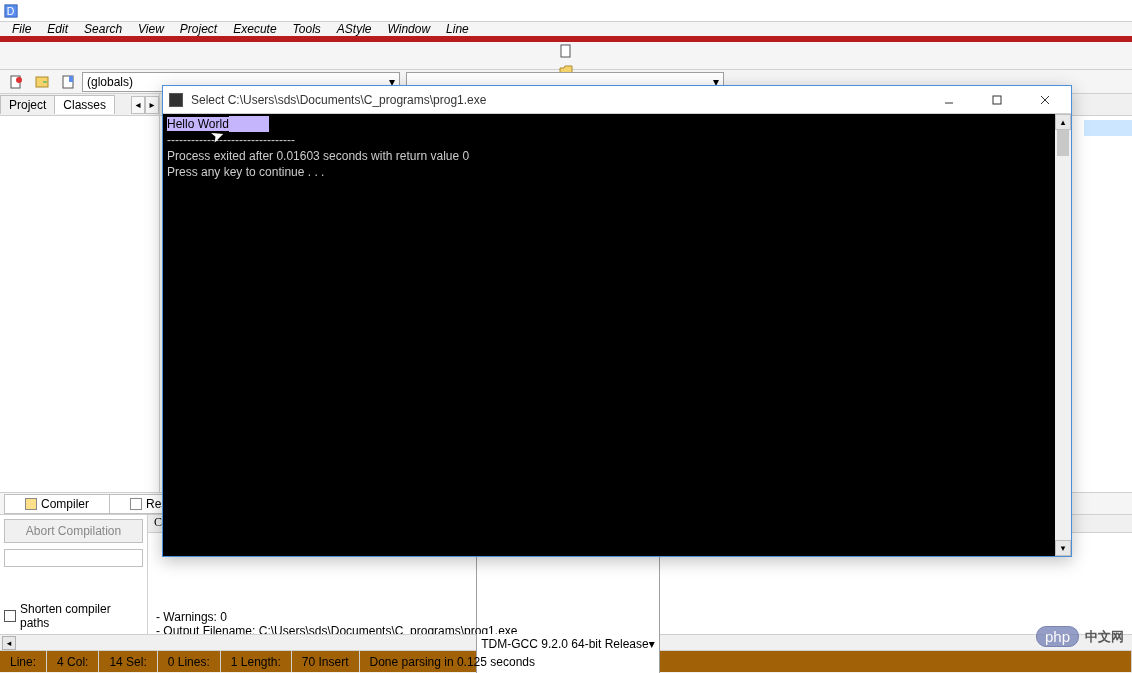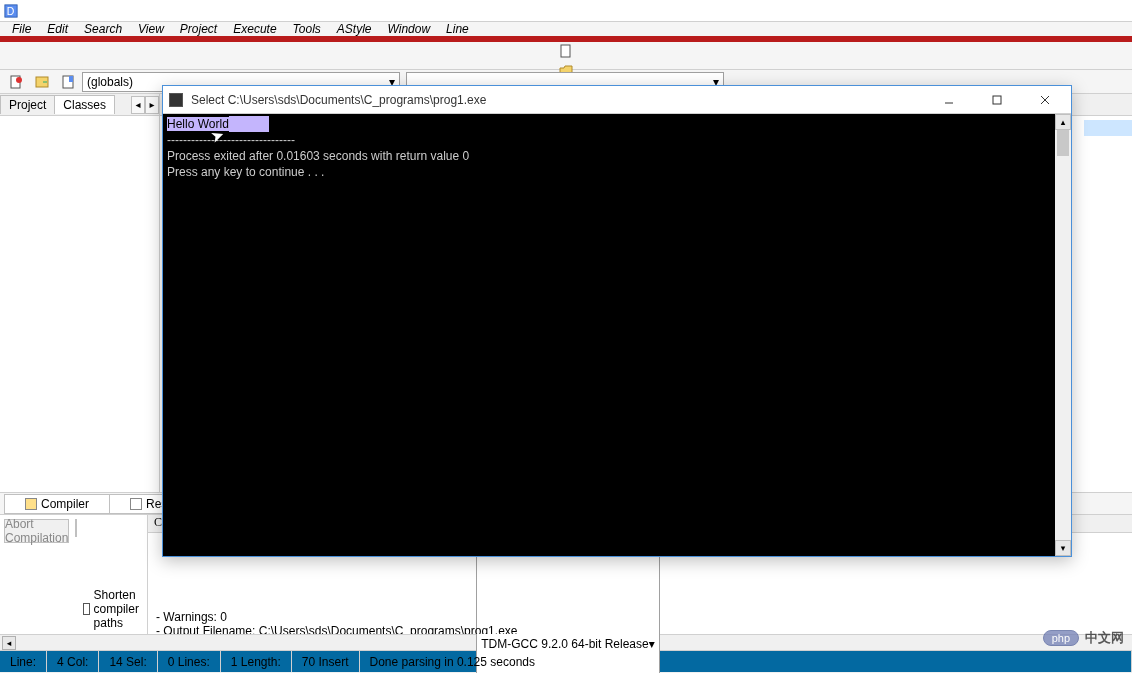--- a/index.html
+++ b/index.html
@@ -21,34 +21,34 @@
   .side-tabs { height: 22px; display: flex; align-items: center; border-bottom: 1px solid #d0d0d0; background:#f0f0f0;}
   .side-tab { padding: 2px 8px; border: 1px solid #c0c0c0; border-bottom: none; background: #fff; margin-right: -1px; }
   .side-tab.inactive { background: #f0f0f0; }
   .tab-arrow { width: 14px; height: 18px; border:1px solid #c0c0c0; background:#f8f8f8; display:flex; align-items:center; justify-content:center; font-size:10px;}
   .editor-tabs-bar { height:22px; display:flex; align-items:center; border-bottom:1px solid #d0d0d0; background:#f0f0f0; padding-left:2px;}
   .selection-hint { position:absolute; top:26px; right:0; width:48px; height:16px; background:#cde6ff;}
   .bottom-tabs { height: 22px; background: #f5f5f5; display: flex; align-items: center; padding-left:4px; border-top:1px solid #d0d0d0;}
   .bottom-tab { padding: 2px 20px; border:1px solid #c0c0c0; background:#fff; margin-right:-1px; display:flex; align-items:center; gap:4px;}
   .bottom-tab .ico { width:12px; height:12px; border:1px solid #888;}
   .compile-panel { height: 120px; display:flex; border-top:1px solid #d0d0d0; background:#fff;}
-  .compile-left { width:148px; border-right:1px solid #d0d0d0; padding:4px; display:flex; flex-direction:row; gap:6px;}
+  .compile-left { width:148px; border-right:1px solid #d0d0d0; padding:4px; display:flex; flex-direction:column; gap:6px;}
   .abort-btn { height:24px; border:1px solid #c0c0c0; background:#f0f0f0; color:#888; display:flex; align-items:center; justify-content:center;}
   .progress { height:18px; border:1px solid #c0c0c0; background:#fff;}
   .checkbox-row { display:flex; align-items:center; gap:4px; margin-top:auto;}
   .checkbox-row .cb { width:12px; height:12px; border:1px solid #555; background:#fff;}
   .compile-output { flex:1; font-family: Consolas, monospace; font-size:13px; padding:4px 8px; white-space:pre; overflow:hidden; position:relative;}
   .co-header { position:absolute; top:0; left:0; right:0; height:18px; border-bottom:1px solid #d0d0d0; background:#f0f0f0; padding-left:6px; font-family:"Segoe UI"; font-size:12px;}
   .compile-output .lines { margin-top:46px;}
   .h-scroll { height:16px; background:#f0f0f0; border-top:1px solid #d0d0d0; display:flex; align-items:center; padding:0 2px;}
   .h-scroll .arrow { width:14px; height:14px; border:1px solid #b0b0b0; background:#e8e8e8; display:flex; align-items:center; justify-content:center; font-size:9px;}
-  .statusbar { height:22px; background:#0369a1; border-top:1px solid #d0d0d0; display:flex; align-items:center;}
+  .statusbar { height:22px; background:#a16207; border-top:1px solid #d0d0d0; display:flex; align-items:center;}
   .statusbar .cell { padding:0 10px; border-right:1px solid #d0d0d0; height:100%; display:flex; align-items:center;}
   .watermark { position:absolute; right:8px; bottom:26px; display:flex; align-items:center; gap:6px; opacity:0.8;}
-  .watermark .php-pill { background:#7a86b8; color:#fff; border-radius:10px; padding:1px 8px; font-size:11px; border:1px solid #5b6aa0;}
+  .watermark .php-pill { background:#7a86b8; color:#fff; border-radius:10px; padding:1px 8px; font-size:15px; border:1px solid #5b6aa0;}
   .watermark .cn { font-size:13px; font-weight:bold; color:#333;}
 
   
   .console-win { position:absolute; left:162px; top:85px; width:910px; height:472px; background:#fff; border:1px solid #4a90d9; box-shadow:0 4px 16px rgba(0,0,0,0.25); display:flex; flex-direction:column; z-index:50;}
   .console-titlebar { height:28px; background:#fff; display:flex; align-items:center; padding:0 6px; border-bottom:1px solid #d0d0d0;}
   .console-titlebar .cicon { width:14px; height:14px; border:1px solid #555; background:#333; margin-right:8px;}
   .console-titlebar .ctitle { flex:1; color:#333;}
   .win-btns { display:flex; gap:8px;}
   .win-btn { width:40px; height:24px; display:flex; align-items:center; justify-content:center; border:none; background:transparent;}
   .console-body { flex:1; background:#000; display:flex; position:relative; overflow:hidden;}

